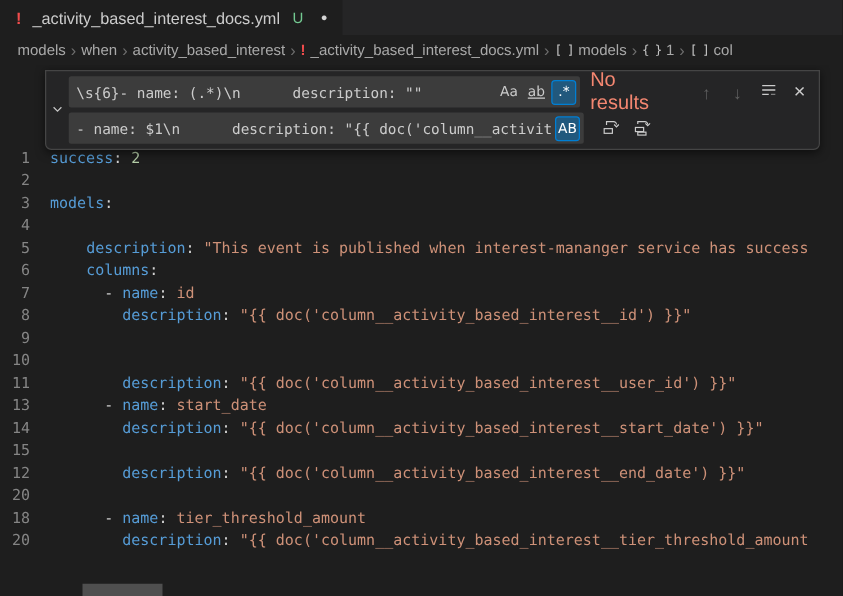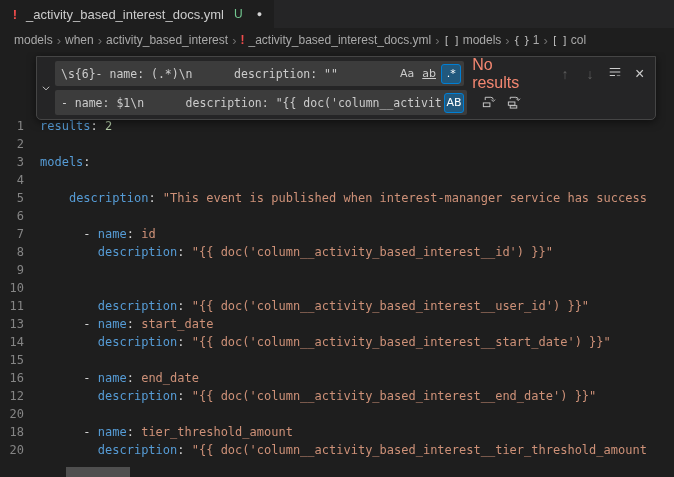--- a/index.html
+++ b/index.html
@@ -169,39 +169,40 @@
                 </svg>
             </span>
           </span>
         </div>
       </div>
     </div>
 
     <div class="lines">
         <div class="line">
           <span class="ln">1</span>
-          <span class="code"><span class="tk-key">results</span><span class="tk-plain">: </span><span class="tk-num">2</span></span>
+          <span class="code"><span class="tk-key">success</span><span class="tk-plain">: </span><span class="tk-num">2</span></span>
         </div>
         <div class="line">
           <span class="ln">2</span>
           <span class="code"></span>
         </div>
         <div class="line">
           <span class="ln">3</span>
           <span class="code"><span class="tk-key">models</span><span class="tk-plain">:</span></span>
         </div>
         <div class="line">
           <span class="ln">4</span>
         </div>
         <div class="line">
           <span class="ln">5</span>
           <span class="code"><span class="tk-plain">    </span><span class="tk-key">description</span><span class="tk-plain">: </span><span class="tk-str">"This event is published when interest-mananger service has success</span></span>
         </div>
         <div class="line">
           <span class="ln">6</span>
+          <span class="code"><span class="tk-plain">    </span><span class="tk-key">columns</span><span class="tk-plain">:</span></span>
         </div>
         <div class="line">
           <span class="ln">7</span>
           <span class="code"><span class="tk-plain">      - </span><span class="tk-key">name</span><span class="tk-plain">: </span><span class="tk-str">id</span></span>
         </div>
         <div class="line">
           <span class="ln">8</span>
           <span class="code"><span class="tk-plain">        </span><span class="tk-key">description</span><span class="tk-plain">: </span><span class="tk-str">"{{ doc('column__activity_based_interest__id') }}"</span></span>
         </div>
         <div class="line">
@@ -221,24 +222,20 @@
         </div>
         <div class="line">
           <span class="ln">14</span>
           <span class="code"><span class="tk-plain">        </span><span class="tk-key">description</span><span class="tk-plain">: </span><span class="tk-str">"{{ doc('column__activity_based_interest__start_date') }}"</span></span>
         </div>
         <div class="line">
           <span class="ln">15</span>
           <span class="code"></span>
         </div>
         <div class="line">
-          <span class="ln">16</span>
-          <span class="code"><span class="tk-plain">      - </span><span class="tk-key">name</span><span class="tk-plain">: </span><span class="tk-str">end_date</span></span>
-        </div>
-        <div class="line">
           <span class="ln">12</span>
           <span class="code"><span class="tk-plain">        </span><span class="tk-key">description</span><span class="tk-plain">: </span><span class="tk-str">"{{ doc('column__activity_based_interest__end_date') }}"</span></span>
         </div>
         <div class="line">
           <span class="ln">20</span>
           <span class="code"></span>
         </div>
         <div class="line">
           <span class="ln">18</span>
           <span class="code"><span class="tk-plain">      - </span><span class="tk-key">name</span><span class="tk-plain">: </span><span class="tk-str">tier_threshold_amount</span></span>

